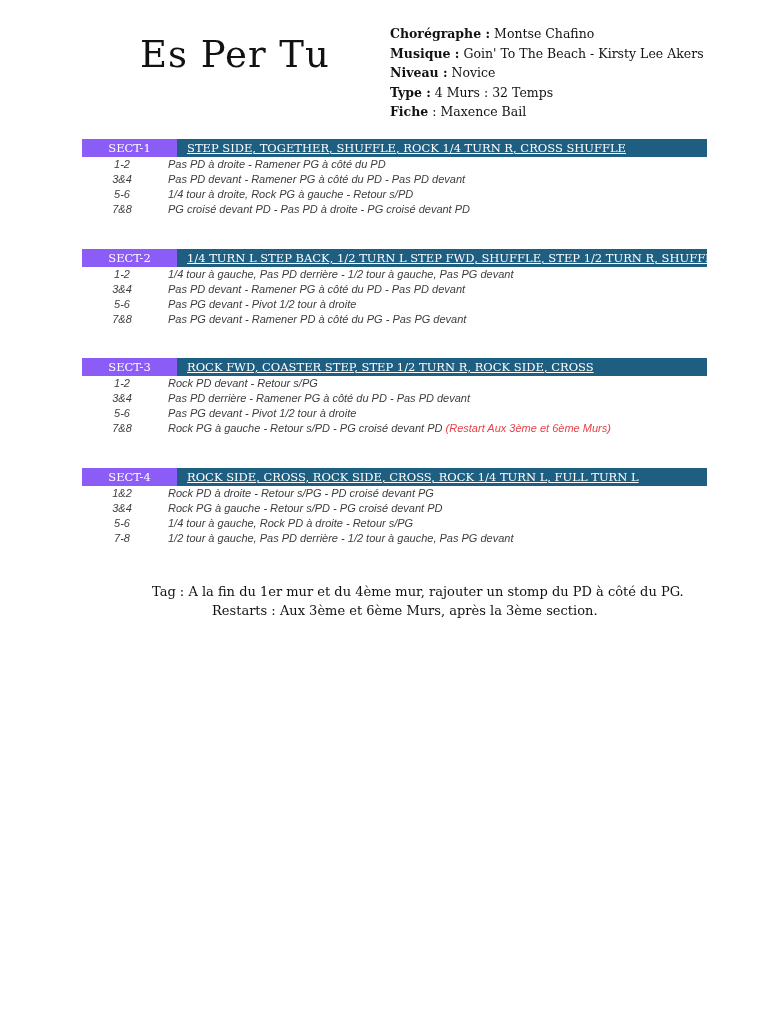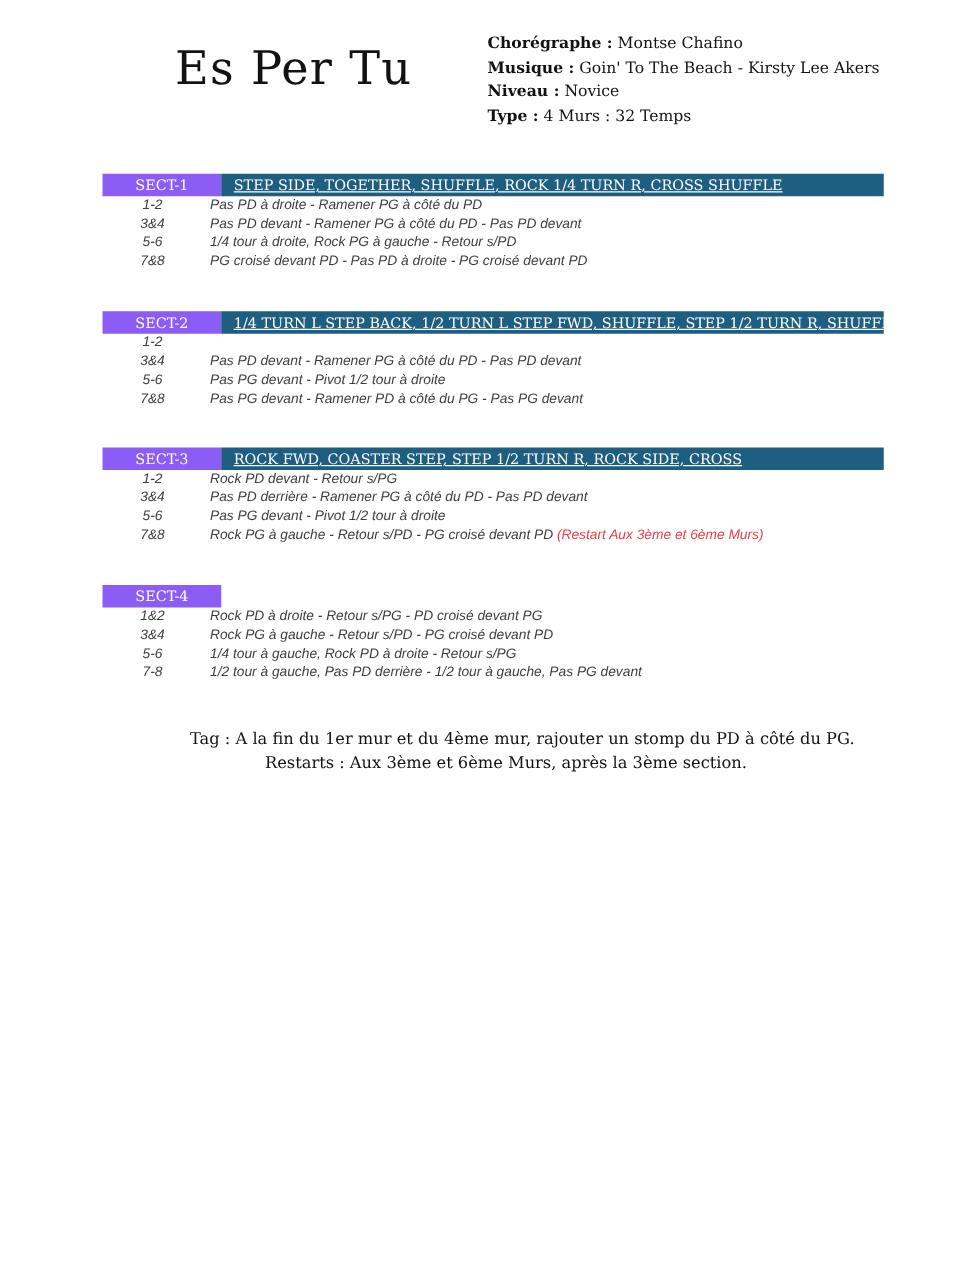--- a/index.html
+++ b/index.html
@@ -92,20 +92,21 @@
 
 <div class="page">
 
   <div class="doc-title">Es Per Tu</div>
 
   <div class="info-block">
     <div><span class="info-label">Chorégraphe :</span> <span>Montse Chafino</span></div>
     <div><span class="info-label">Musique :</span> <span>Goin' To The Beach - Kirsty Lee Akers</span></div>
     <div><span class="info-label">Niveau :</span> <span>Novice</span></div>
     <div><span class="info-label">Type :</span> <span>4 Murs : 32 Temps</span></div>
+    <div><span class="info-label">Fiche</span> <span>: Maxence Bail</span></div>
   </div>
 
   <div class="section" style="top:139px">
     <div class="sect-bar">
       <div class="sect-badge">SECT-1</div>
       <div class="sect-title">STEP SIDE, TOGETHER, SHUFFLE, ROCK 1/4 TURN R, CROSS SHUFFLE</div>
     </div>
     <div class="steps">
       <div class="step-row">
           <span class="step-count">1-2</span>
@@ -127,20 +128,21 @@
   </div>
 
   <div class="section" style="top:249px">
     <div class="sect-bar">
       <div class="sect-badge">SECT-2</div>
       <div class="sect-title">1/4 TURN L STEP BACK, 1/2 TURN L STEP FWD, SHUFFLE, STEP 1/2 TURN R, SHUFFLE</div>
     </div>
     <div class="steps">
       <div class="step-row">
           <span class="step-count">1-2</span>
+          <span class="step-text"><span>1/4 tour à gauche, Pas PD derrière - 1/2 tour à gauche, Pas PG devant</span><span class="restart-note"></span></span>
         </div>
       <div class="step-row">
           <span class="step-count">3&amp;4</span>
           <span class="step-text"><span>Pas PD devant - Ramener PG à côté du PD - Pas PD devant</span><span class="restart-note"></span></span>
         </div>
       <div class="step-row">
           <span class="step-count">5-6</span>
           <span class="step-text"><span>Pas PG devant - Pivot 1/2 tour à droite</span><span class="restart-note"></span></span>
         </div>
       <div class="step-row">
@@ -171,20 +173,21 @@
       <div class="step-row">
           <span class="step-count">7&amp;8</span>
           <span class="step-text"><span>Rock PG à gauche - Retour s/PD - PG croisé devant PD</span><span class="restart-note"> (Restart Aux 3ème et 6ème Murs)</span></span>
         </div>
     </div>
   </div>
 
   <div class="section" style="top:468px">
     <div class="sect-bar">
       <div class="sect-badge">SECT-4</div>
+      <div class="sect-title">ROCK SIDE, CROSS, ROCK SIDE, CROSS, ROCK 1/4 TURN L, FULL TURN L</div>
     </div>
     <div class="steps">
       <div class="step-row">
           <span class="step-count">1&amp;2</span>
           <span class="step-text"><span>Rock PD à droite - Retour s/PG - PD croisé devant PG</span><span class="restart-note"></span></span>
         </div>
       <div class="step-row">
           <span class="step-count">3&amp;4</span>
           <span class="step-text"><span>Rock PG à gauche - Retour s/PD - PG croisé devant PD</span><span class="restart-note"></span></span>
         </div>

